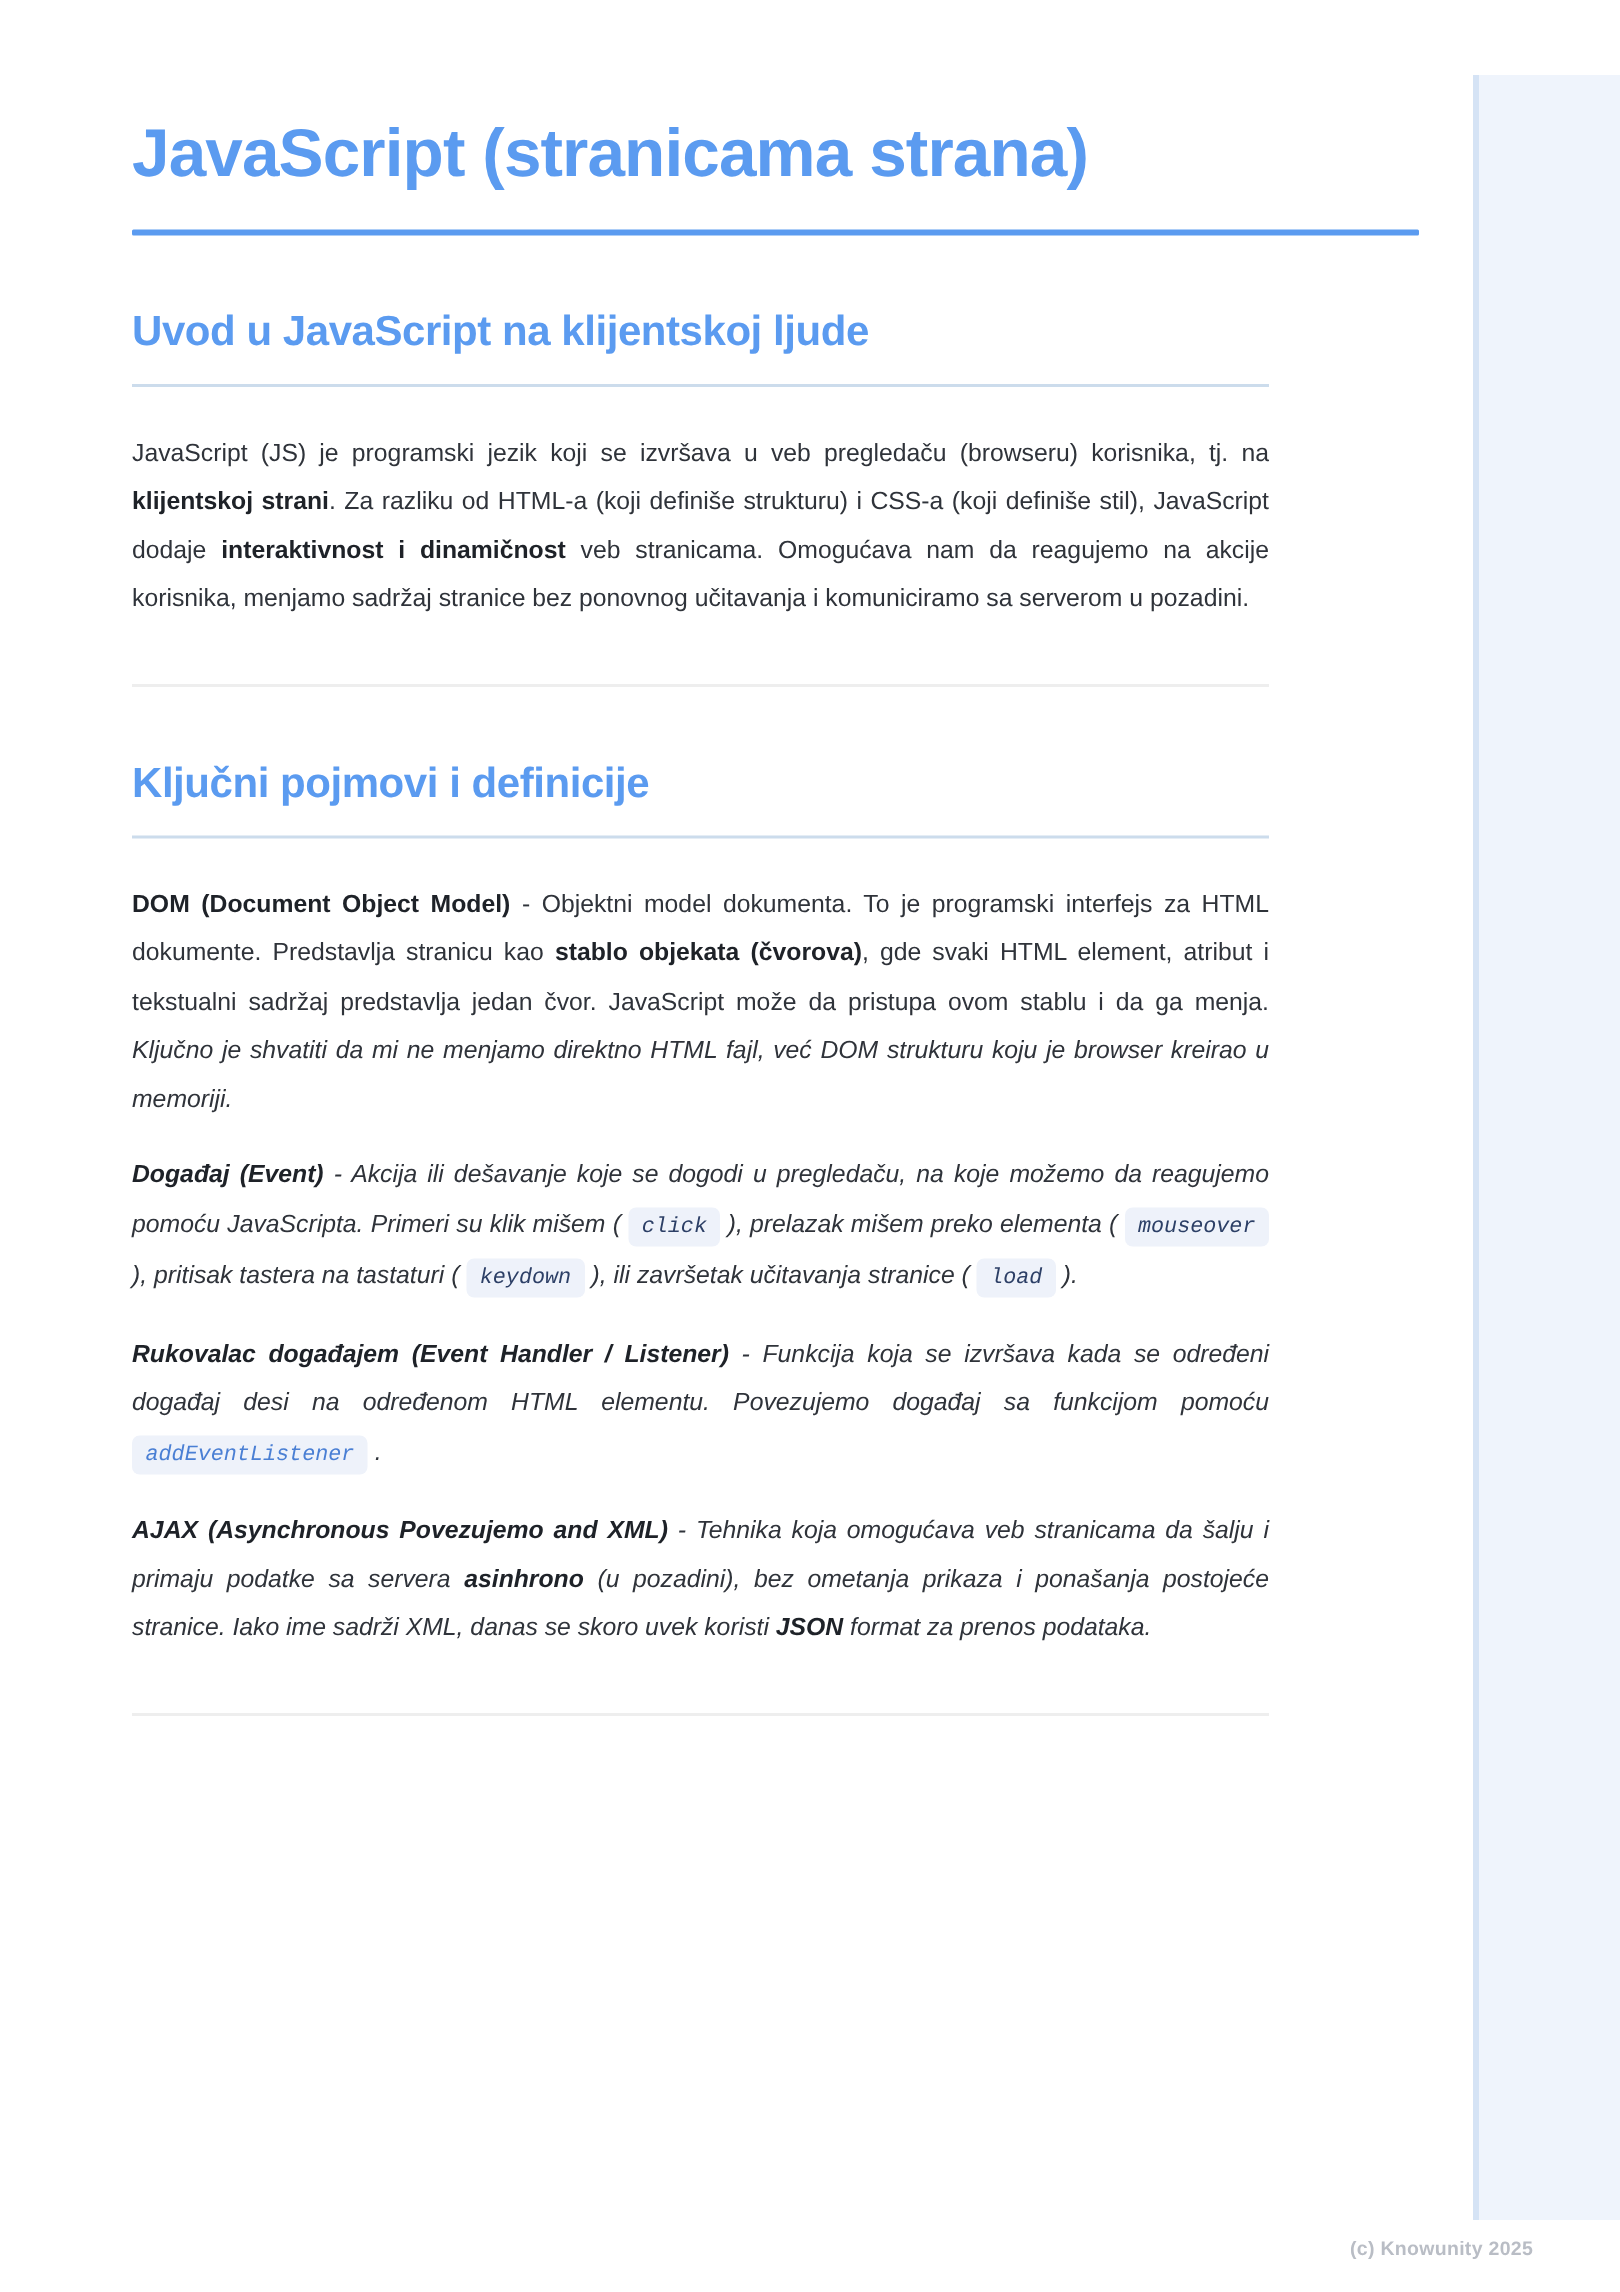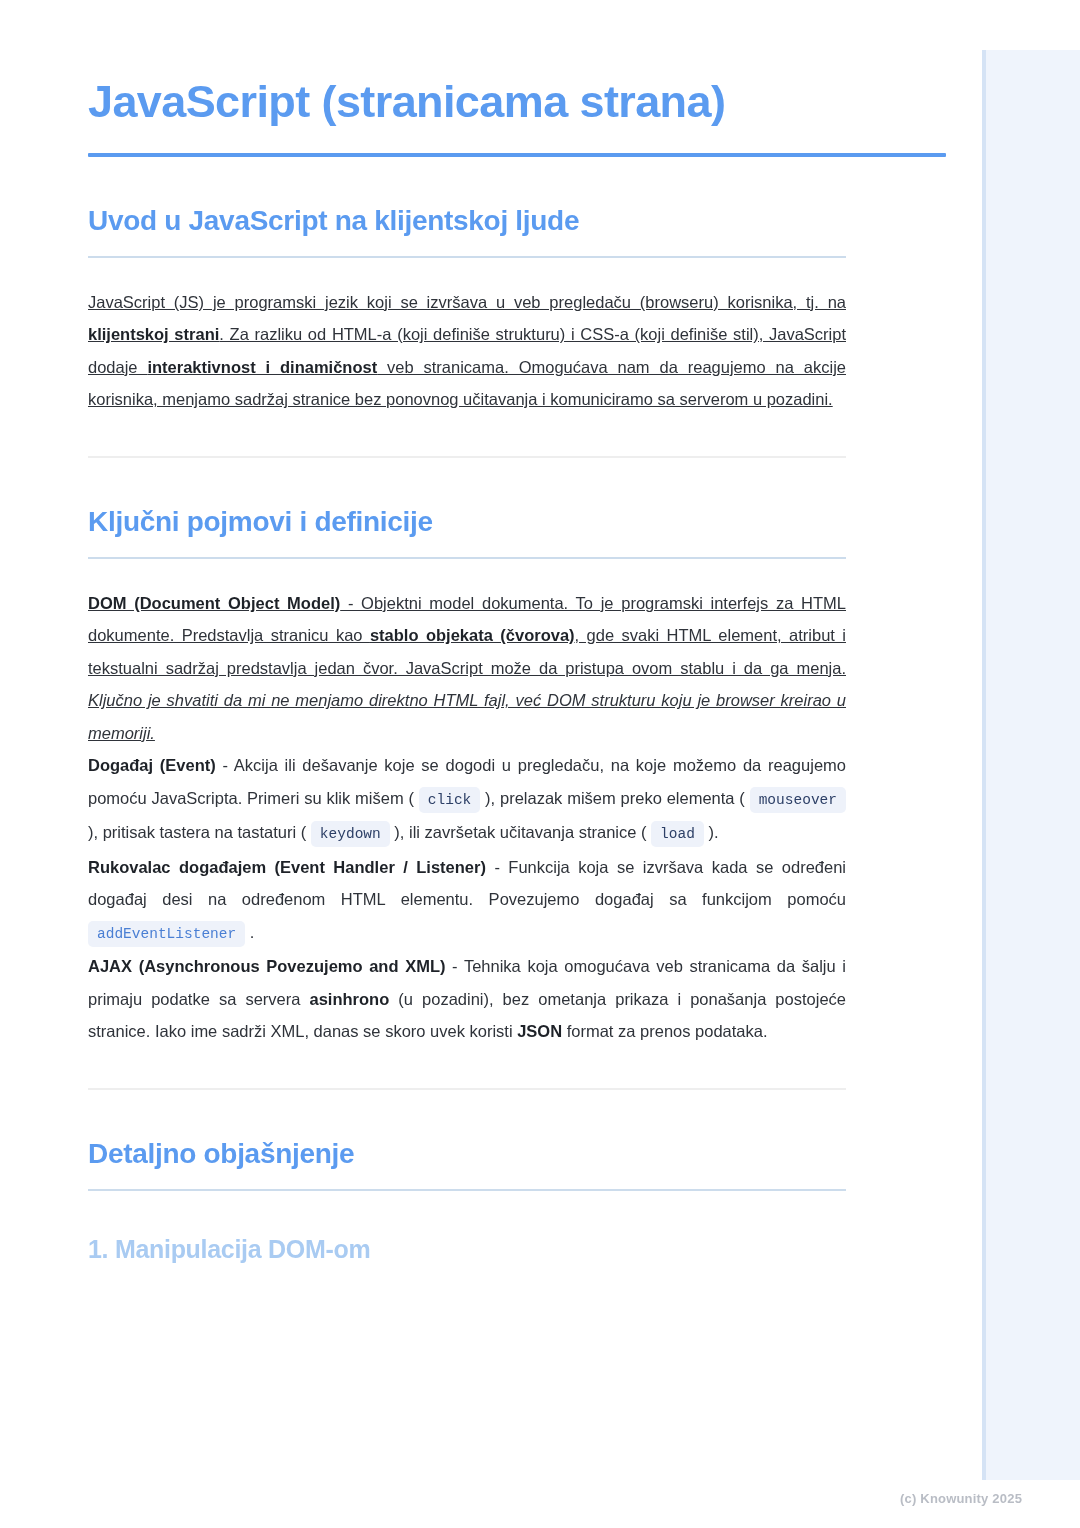--- a/index.html
+++ b/index.html
@@ -94,24 +94,25 @@
   
   .para {
     font-size: 16.5px;
     line-height: 32.5px;
     color: #2f333a;
     text-align: justify;
     margin: 0;
     width: 758px;
   }
   .para + .para {
+    margin-top: 18px;
+    font-style: italic;
   }
   .para.first {
     margin-top: 28px;
-    text-decoration: underline;
   }
   .para b {
     font-weight: bold;
     color: #1e2228;
   }
   .para i {
     font-style: italic;
   }
 
   
@@ -188,24 +189,18 @@
       </p>
 
       <p class="para">
         <b>AJAX (Asynchronous Povezujemo and XML)</b><span> - Tehnika koja omogućava veb stranicama da šalju i primaju podatke sa servera </span><b>asinhrono</b><span> (u pozadini), bez ometanja prikaza i ponašanja postojeće stranice. Iako ime sadrži XML, danas se skoro uvek koristi </span><b>JSON</b><span> format za prenos podataka.</span>
       </p>
 
     </div>
 
     <div class="sep"></div>
 
-    <div class="section">
-      <h2 class="h2">Detaljno objašnjenje</h2>
-      <div class="h2-rule"></div>
-
-      <h3 class="h3" style="margin-top:44px;">1. Manipulacija DOM-om</h3>
-    </div>
 
   </div>
 
   <div class="footer">(c) Knowunity 2025</div>
 
 </div>
 
 </body></html>

